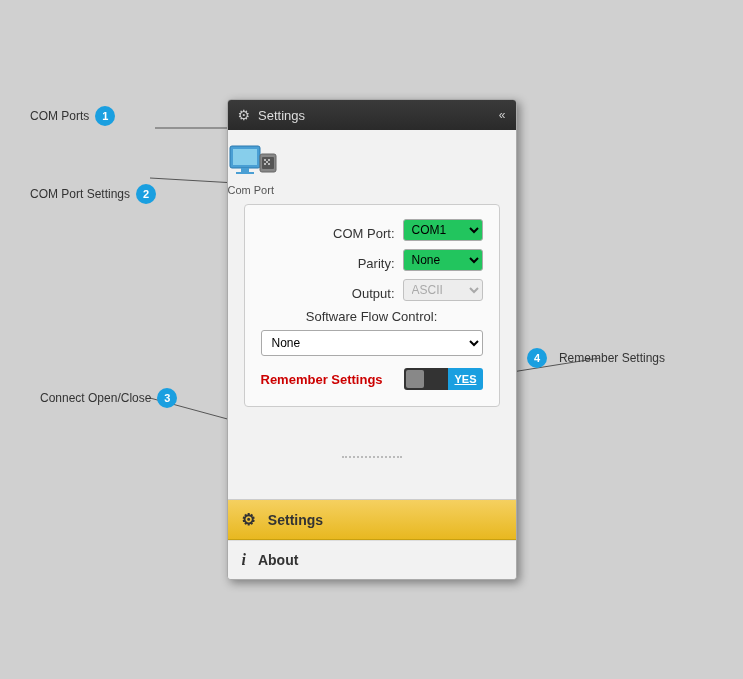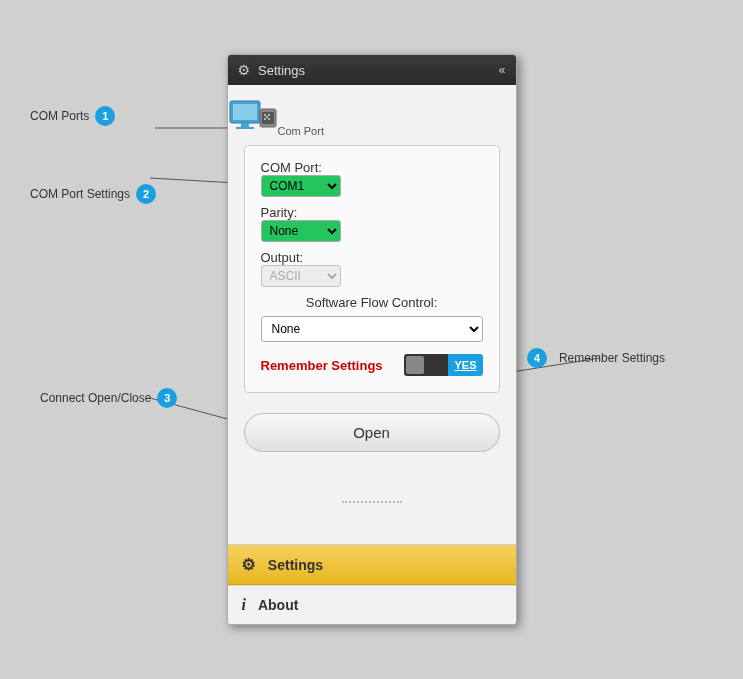--- a/index.html
+++ b/index.html
@@ -74,22 +74,22 @@
       cursor: pointer;
     }
 
     .window-content {
       background: #f2f2f2;
       padding: 0;
     }
 
     .com-port-icon-area {
       display: flex;
-      flex-direction: row;
-      align-items: flex-end;
+      flex-direction: column;
+      align-items: flex-start;
       padding: 14px 0 8px 0;
     }
 
     .com-port-svg {
       width: 50px;
       height: 38px;
     }
 
     .com-port-label {
       font-size: 11px;
@@ -100,24 +100,23 @@
     .settings-panel {
       margin: 0 16px 12px 16px;
       background: #fafafa;
       border: 1px solid #ccc;
       border-radius: 4px;
       padding: 14px 16px 16px 16px;
     }
 
     .form-row {
       display: flex;
-      align-items: flex-start;
+      align-items: flex-end;
       justify-content: flex-end;
       margin-bottom: 8px;
-      flex-direction: column;
     }
 
     .form-label {
       font-size: 13px;
       color: #333;
       margin-right: 8px;
       text-align: right;
     }
 
     .form-select {
@@ -386,21 +385,20 @@
           <div class="toggle-track">
             <div class="toggle-thumb"></div>
           </div>
           <div class="toggle-yes">YES</div>
         </div>
       </div>
 
     </div>
 
     
-    <button class="open-button">Open</button>
 
     
     <div class="spacer-area">
       <div class="drag-handle"></div>
     </div>
 
     
     <div class="bottom-nav">
       <div class="nav-item">
         <span class="nav-icon">⚙</span>

